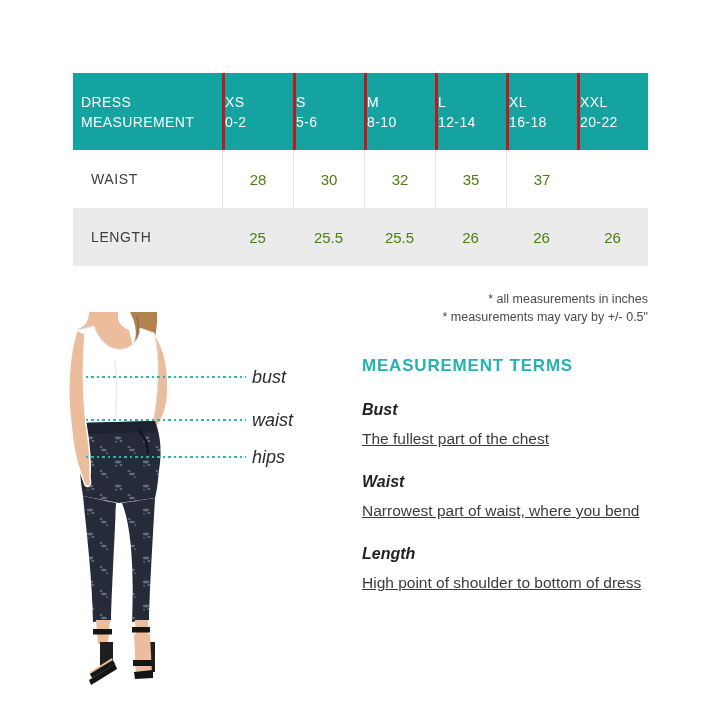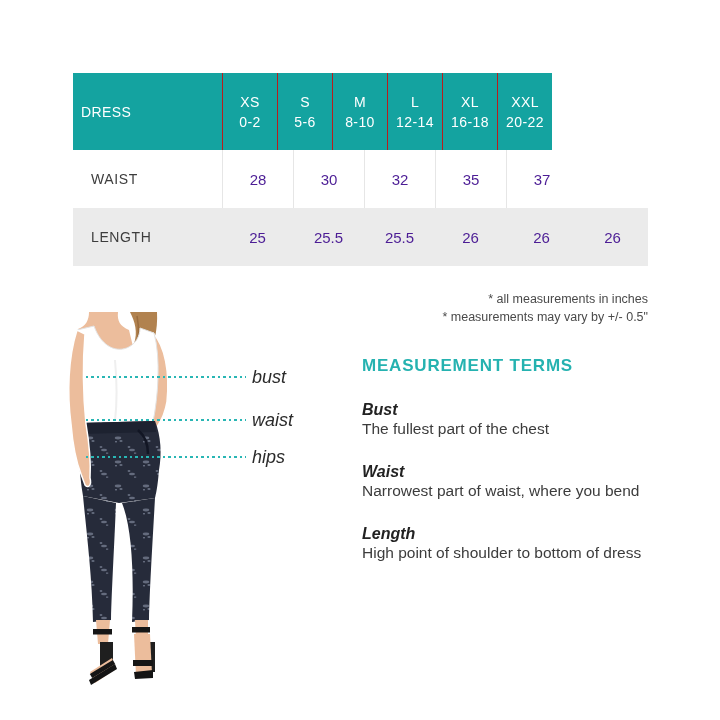--- a/index.html
+++ b/index.html
@@ -7,31 +7,31 @@
   body { font-family:"Liberation Sans", sans-serif; color:#333; position:relative; }
 
   .canvas { position:absolute; left:0; top:0; width:720px; height:720px; background:#fff; }
 
   
   .size-table { position:absolute; left:73px; top:73px; width:575px; }
   .trow { display:flex; width:575px; }
   .hrow { height:77px; }
   .brow { height:58px; }
   .hcell {
-    width:55px; height:77px; background:#14a3a0; color:#ffffff;
-    border-left:1px solid #b91c1c;
-    display:flex; flex-direction:column; justify-content:center; align-items:center;
+    width:71px; height:77px; background:#14a3a0; color:#ffffff;
+    border-left:3px solid #b91c1c;
+    display:flex; flex-direction:column; justify-content:center; align-items:flex-start;
     font-size:14px; line-height:20px; letter-spacing:0.4px;
   }
   .hcell.first {
     width:149px; border-left:none; align-items:flex-start; padding-left:8px;
   }
   .bcell {
     width:71px; height:58px; display:flex; align-items:center; justify-content:center;
-    font-size:15px; color:#4c1d95;
+    font-size:15px; color:#4d7c0f;
   }
   .bcell.first {
     width:149px; justify-content:flex-start; padding-left:18px;
     font-size:14px; letter-spacing:0.6px; color:#3d3d3d;
   }
   .waist-row .bcell { background:#ffffff; border-left:1px solid #e6e6e6; }
   .waist-row .bcell.first { border-left:none; }
   .length-row .bcell { background:#ebebeb; border-left:none; }
 
   
@@ -49,31 +49,32 @@
   }
   .measure-label {
     position:absolute; left:252px; font-style:italic; font-size:18px; color:#2b2b2b; line-height:20px;
   }
 
   
   .terms { position:absolute; left:362px; top:356px; width:300px; }
   .terms-title { font-size:17px; letter-spacing:0.8px; color:#25b2b0; font-weight:bold; }
   .term-item { margin-top:24px; }
   .term-name { font-weight:bold; font-style:italic; font-size:16px; color:#222222; line-height:19px; }
-  .term-def  { font-size:15.5px; color:#3c3c3c; line-height:19px; margin-top:0; }
+  .term-def  { font-size:15.5px; color:#3c3c3c; line-height:19px; margin-top:10px;text-decoration:underline; }
 </style>
 </head>
 <body>
 
 <div class="canvas">
 
   <div class="size-table">
     <div class="trow hrow">
       <div class="hcell first">
         <span>DRESS</span>
+        <span>MEASUREMENT</span>
       </div>
       <div class="hcell">
         <span>XS</span>
         <span>0-2</span>
       </div>
       <div class="hcell">
         <span>S</span>
         <span>5-6</span>
       </div>
       <div class="hcell">

